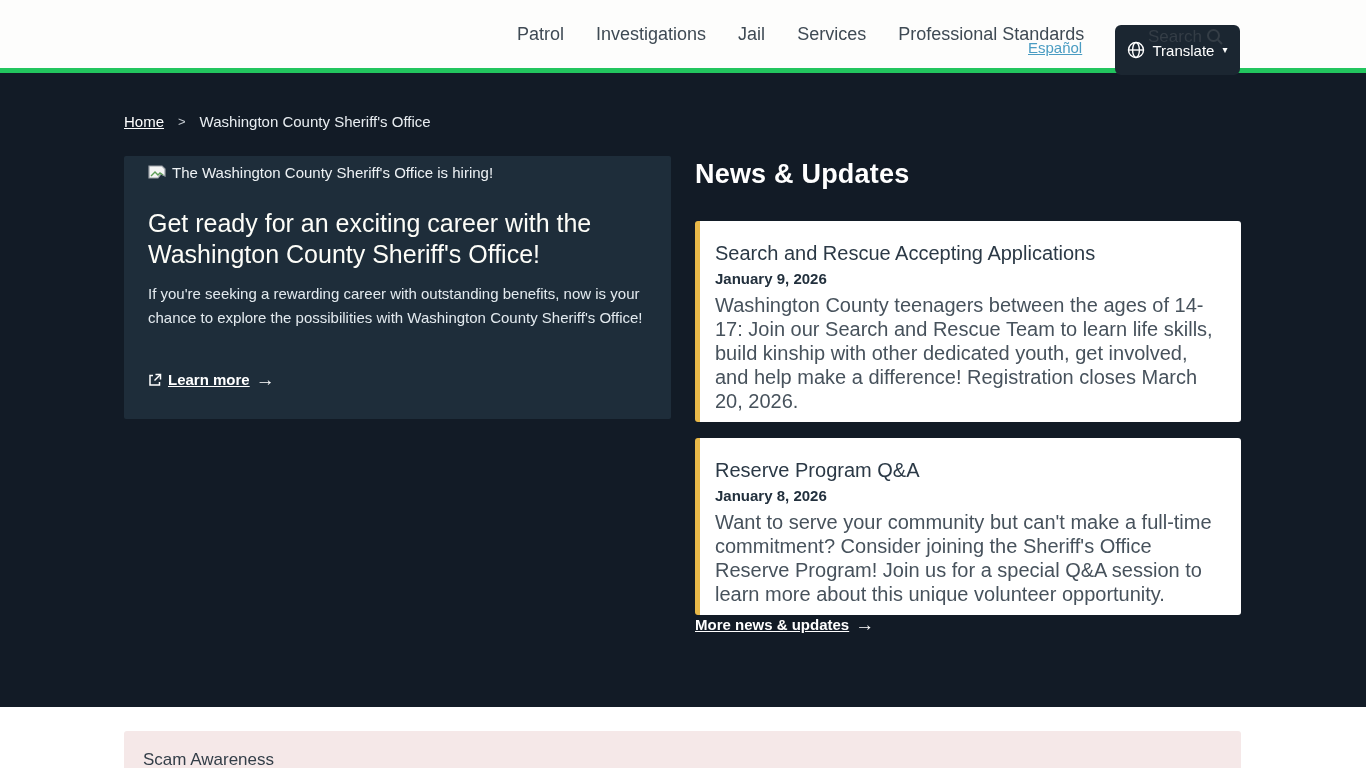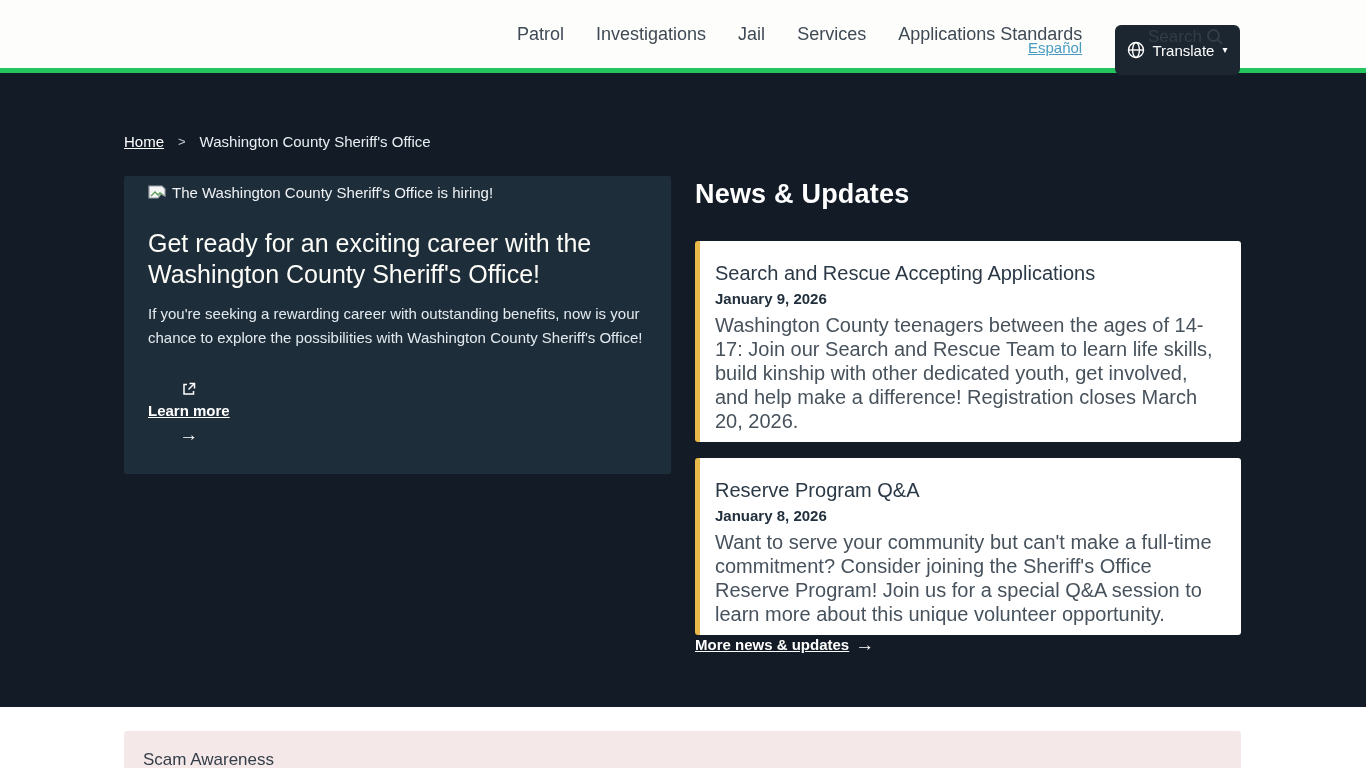--- a/index.html
+++ b/index.html
@@ -75,21 +75,21 @@
 
   
   .main-section {
     background: #121b26;
     height: 634px;
     overflow: hidden;
   }
   .container { width: 1117px; margin: 0 auto 0 124px; }
 
   .breadcrumb {
-    padding-top: 60px;
+    padding-top: 40px;
     font-size: 15px;
     color: #e8edf1;
     display: flex;
     align-items: center;
     gap: 14px;
   }
   .breadcrumb a { color: #ffffff; text-decoration: underline; cursor: pointer; }
   .breadcrumb .sep { color: #c7cdd3; font-size: 13px; }
 
   .columns { display: flex; gap: 24px; margin-top: 26px; align-items: flex-start; }
@@ -115,29 +115,28 @@
     font-weight: 400;
     color: #fdfdf8;
   }
   .hero-body {
     margin-top: 12px;
     font-size: 15px;
     line-height: 24px;
     color: #e3eaef;
   }
   .cta-row {
-    margin-top: 32px;
+    margin-top: 40px;
     display: flex;
     align-items: center;
     gap: 6px;
     color: #ffffff;
     text-decoration: none;
     cursor: pointer;
     width: fit-content;
-    flex-direction: column;
   }
   .cta-row .cta-label {
     font-size: 15px;
     font-weight: bold;
     text-decoration: underline;
     color: #ffffff;
   }
   .cta-row .arrow, .more-news .arrow { font-size: 19px; line-height: 1; color: #ffffff; }
 
   
@@ -204,21 +203,21 @@
 </style>
 </head>
 <body>
 
 <header class="site-header">
   <nav class="main-nav">
     <a>Patrol</a>
     <a>Investigations</a>
     <a>Jail</a>
     <a>Services</a>
-    <a>Applications Standards</a>
+    <a>Professional Standards</a>
   </nav>
 
   <a class="espanol-link">Español</a>
 
   <a class="search-link">
     <span>Search</span>
     <span class="icon">
       <svg width="18" height="18" viewBox="0 0 18 18" fill="none" stroke="#343d46" stroke-width="2">
         <circle cx="7.5" cy="7.5" r="5.5"></circle>
         <line x1="11.8" y1="11.8" x2="16" y2="16"></line>

